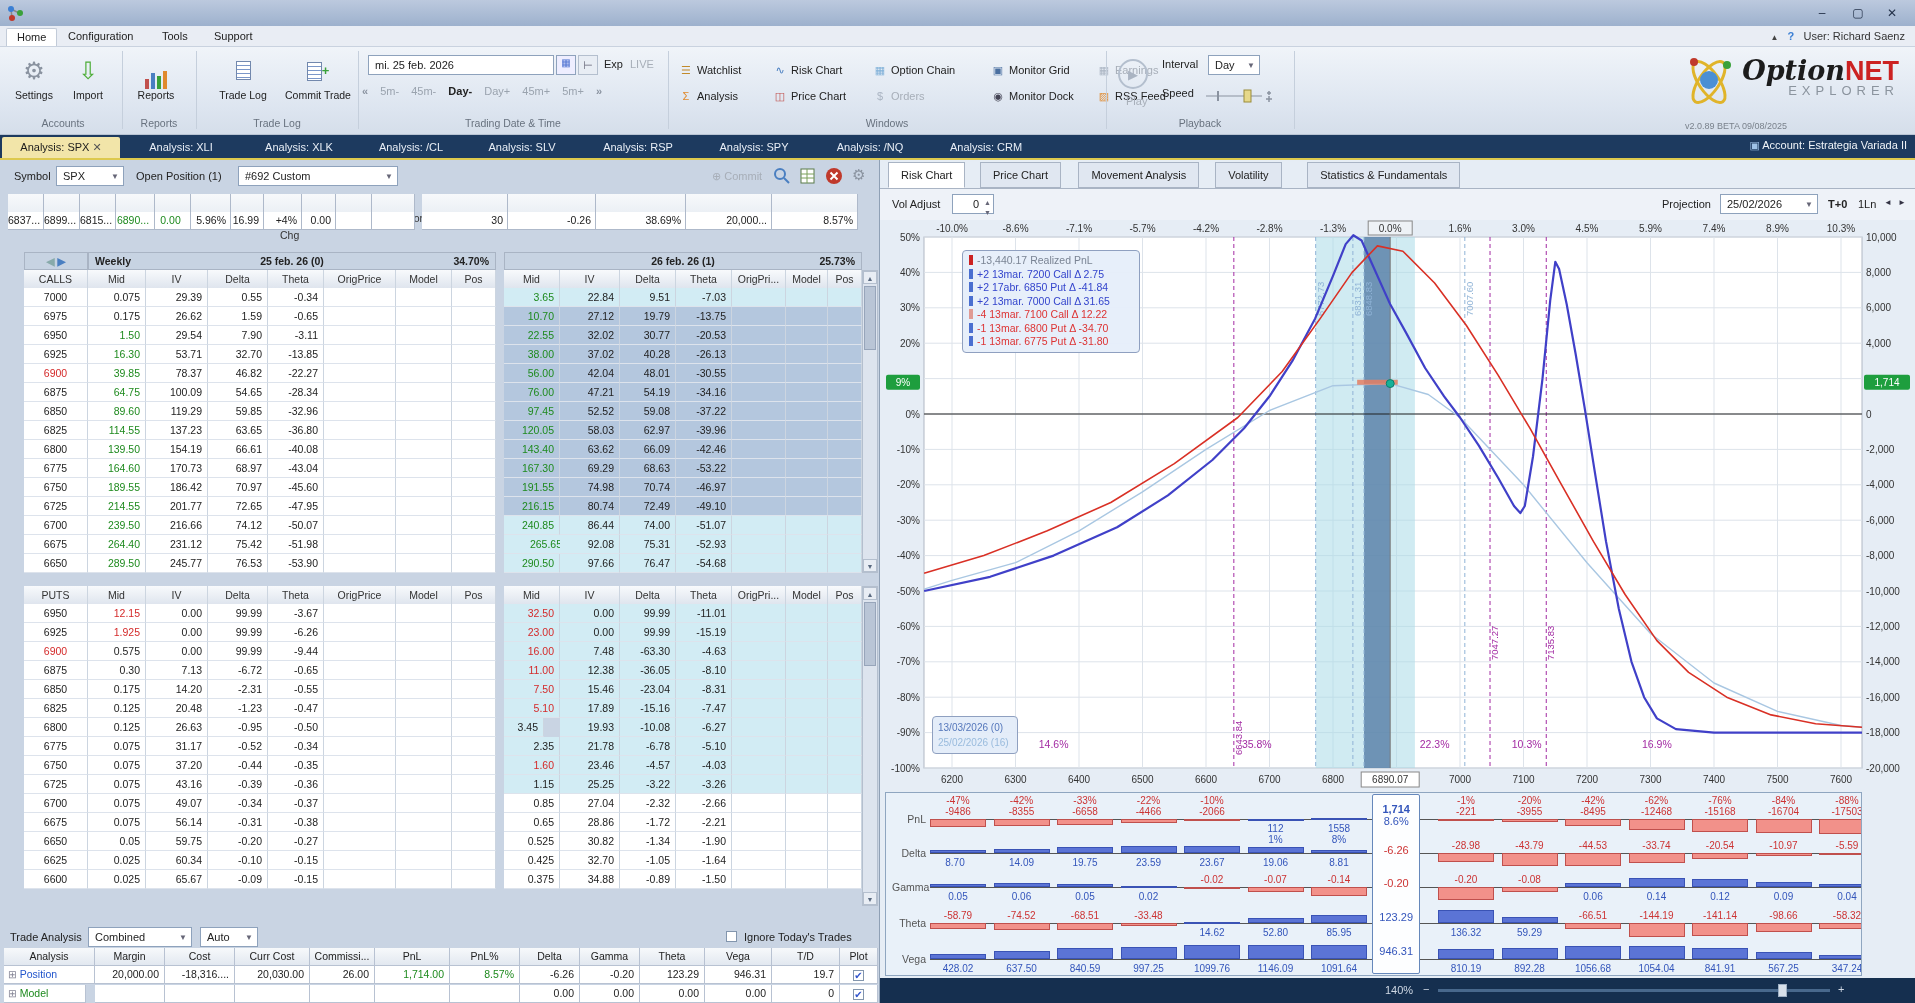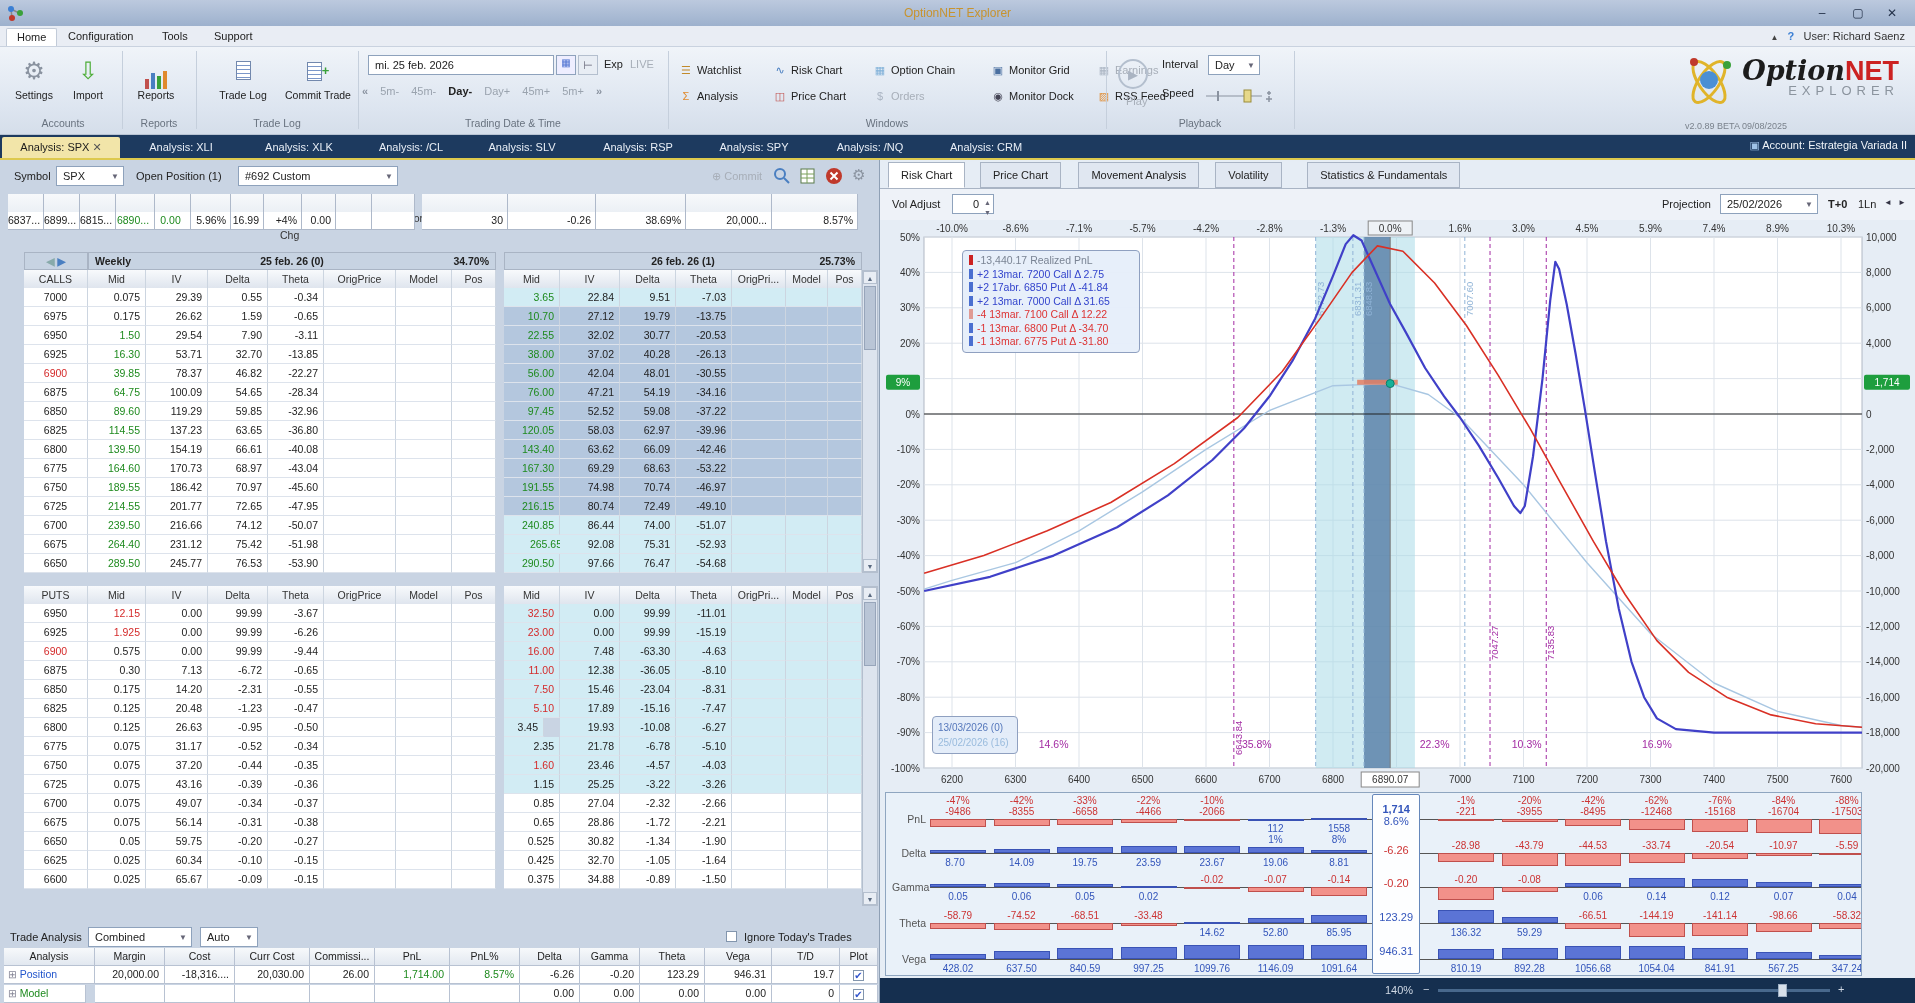--- a/index.html
+++ b/index.html
@@ -109,21 +109,20 @@
 <body>
 
 <div id="titlebar" class="abs">
   <svg class="abs" style="left:6px;top:4px" width="18" height="18">
     <line x1="5" y1="5" x2="13" y2="9" stroke="#888" stroke-width="1.5"></line>
     <line x1="5" y1="5" x2="6" y2="14" stroke="#888" stroke-width="1.5"></line>
     <circle cx="5" cy="5" r="3" fill="#3b7fd4"></circle>
       <circle cx="14" cy="9" r="3" fill="#3aa13a"></circle>
       <circle cx="6" cy="14" r="3" fill="#c0392b"></circle>
   </svg>
-  <div class="title">OptionNET Explorer</div>
   <div class="winbtn" style="right:76px">–</div>
   <div class="winbtn" style="right:40px">▢</div>
   <div class="winbtn" style="right:6px">✕</div>
 </div>
 
 <div id="menubar" class="abs">
   <div class="menuitem active" style="left:6px">Home</div>
   <div class="menuitem" style="left:58px">Configuration</div>
   <div class="menuitem" style="left:152px">Tools</div>
   <div class="menuitem" style="left:204px">Support</div>
@@ -1161,21 +1160,21 @@
       <div class="grkbar neg" style="left:806px;top:130px;width:56px;height:13.408299999999999px"></div>
       <div class="grktxt neg" style="left:806px;top:117px">-141.14</div>
       <div class="grkbar pos" style="left:806px;top:155.476125px;width:56px;height:10.523875px"></div>
       <div class="grktxt pos" style="left:806px;top:170px">841.91</div>
       <div class="grkbar neg" style="left:869.5px;top:26px;width:56px;height:14.280000000000001px"></div>
       <div class="grktxt neg" style="left:869.5px;top:2px">-84%</div>
       <div class="grktxt neg" style="left:869.5px;top:13px">-16704</div>
       <div class="grkbar neg" style="left:869.5px;top:60px;width:56px;height:3.291px"></div>
       <div class="grktxt neg" style="left:869.5px;top:47px">-10.97</div>
       <div class="grkbar pos" style="left:869.5px;top:89.45px;width:56px;height:4.550000000000001px"></div>
-      <div class="grktxt pos" style="left:869.5px;top:98px">0.07</div>
+      <div class="grktxt pos" style="left:869.5px;top:98px">0.09</div>
       <div class="grkbar neg" style="left:869.5px;top:130px;width:56px;height:9.3727px"></div>
       <div class="grktxt neg" style="left:869.5px;top:117px">-98.66</div>
       <div class="grkbar pos" style="left:869.5px;top:158.909375px;width:56px;height:7.090625px"></div>
       <div class="grktxt pos" style="left:869.5px;top:170px">567.25</div>
       <div class="grkbar neg" style="left:933px;top:26px;width:56px;height:14.96px"></div>
       <div class="grktxt neg" style="left:933px;top:2px">-88%</div>
       <div class="grktxt neg" style="left:933px;top:13px">-17503</div>
       <div class="grkbar neg" style="left:933px;top:60px;width:56px;height:1.6769999999999998px"></div>
       <div class="grktxt neg" style="left:933px;top:47px">-5.59</div>
       <div class="grkbar pos" style="left:933px;top:91.4px;width:56px;height:2.6px"></div>

